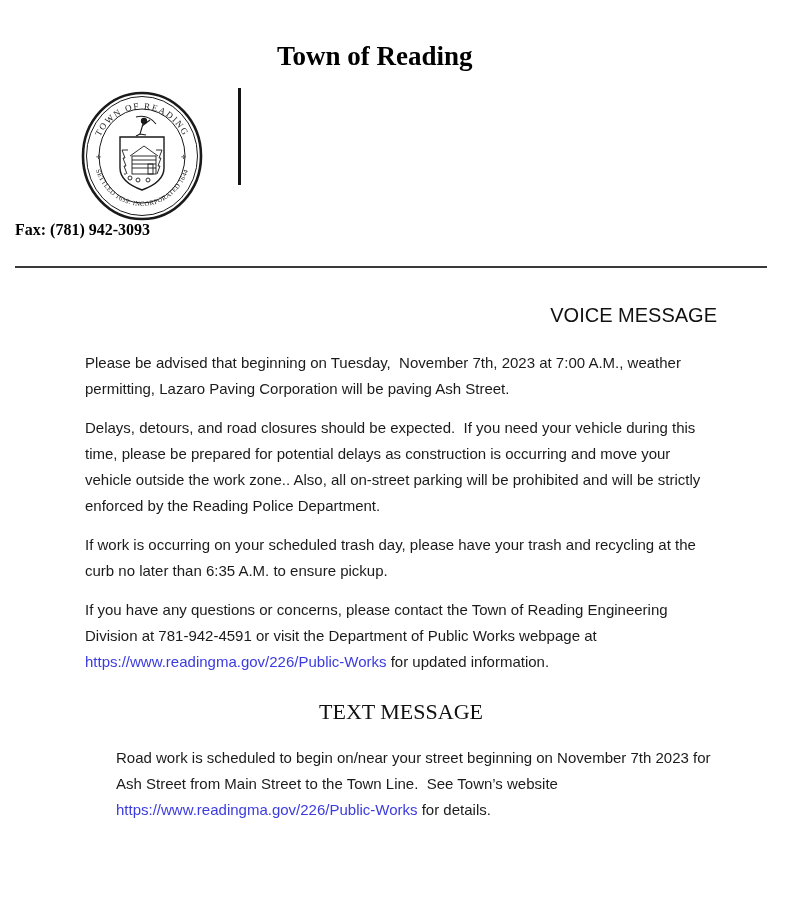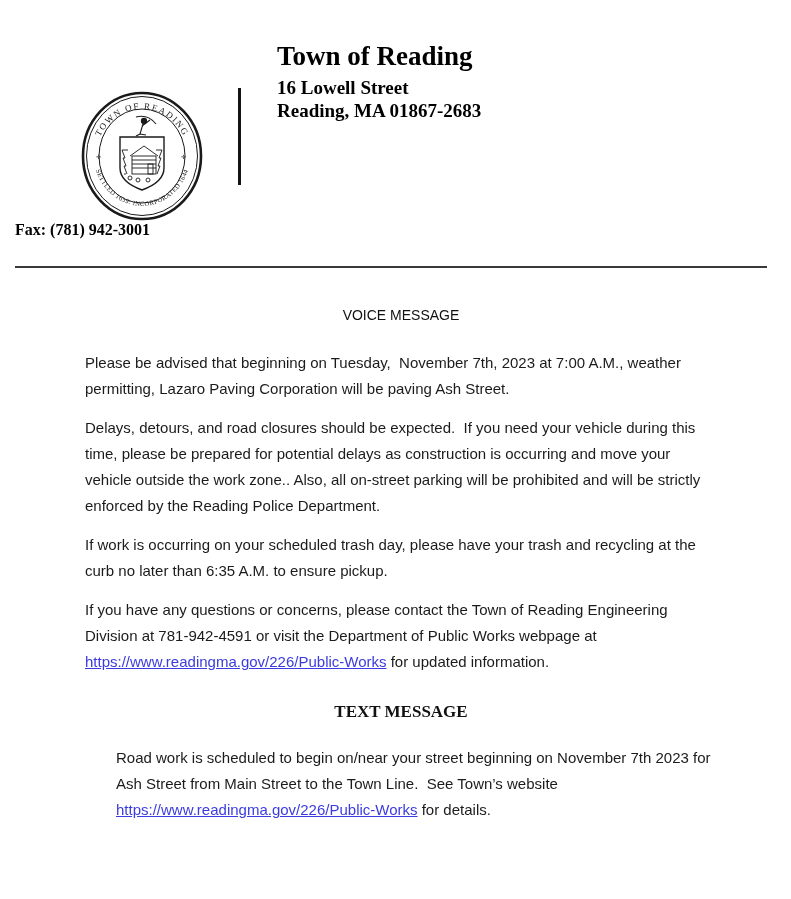--- a/index.html
+++ b/index.html
@@ -37,31 +37,31 @@
   .hrule {
     position: absolute; left: 15px; top: 266px;
     width: 752px; height: 2px; background: #3a3a3a;
   }
   
   .doc-body {
     position: absolute; left: 85px; top: 305px; width: 632px;
     font-size: 15px; line-height: 26px;
   }
   .msg-heading-voice {
-    text-align: center; font-size: 14px; line-height: 20px;
+    text-align: right; font-size: 20px; line-height: 20px;
     color: #111; margin-bottom: 25px;
   }
   .msg-heading-text {
     font-family: "Liberation Serif", "DejaVu Serif", serif;
-    text-align: center; font-size: 17px; line-height: 22px;
-    color: #111; margin-top: 26px; margin-bottom: 22px; font-weight: bold;
+    text-align: center; font-size: 22px; line-height: 22px;
+    color: #111; margin-top: 26px; margin-bottom: 22px;
   }
   .para { margin-bottom: 13px; white-space: pre-wrap; }
   .para:last-child { margin-bottom: 0; margin-left: 31px; }
-  a.doclink { color: #3b3be0; text-decoration: underline; cursor: pointer; }
+  a.doclink { color: #3b3be0; cursor: pointer; }
   
   .seal svg { width: 100%; height: 100%; }
   .seal text {
     font-family: "Liberation Serif", "DejaVu Serif", serif;
     fill: #1a1a1a;
   }
 </style>
 </head>
 <body>
 
@@ -110,29 +110,25 @@
       <path d="M 56,27 Q 68,24 76,34"></path>
       <path d="M 62,36 L 70,30"></path>
     </g>
   </svg>
 </div>
 
 <div class="vbar"></div>
 
 <div class="head-text">
   <div class="head-title">Town of Reading</div>
-  <div class="head-addr">
-    <div>16 Lowell Street</div>
-    <div>Reading, MA 01867-2683</div>
-  </div>
 </div>
 
 <div class="contact-row">
   <div class="contact-left">
-    <div>Fax: (781) 942-3001</div>
+    <div>Fax: (781) 942-3093</div>
   </div>
 </div>
 
 <div class="hrule"></div>
 
 <div class="doc-body">
 
   <div class="msg-heading-voice">VOICE MESSAGE</div>
 
   <p class="para">Please be advised that beginning on Tuesday,  November 7th, 2023 at 7:00 A.M., weather permitting, Lazaro Paving Corporation will be paving Ash Street.</p>

